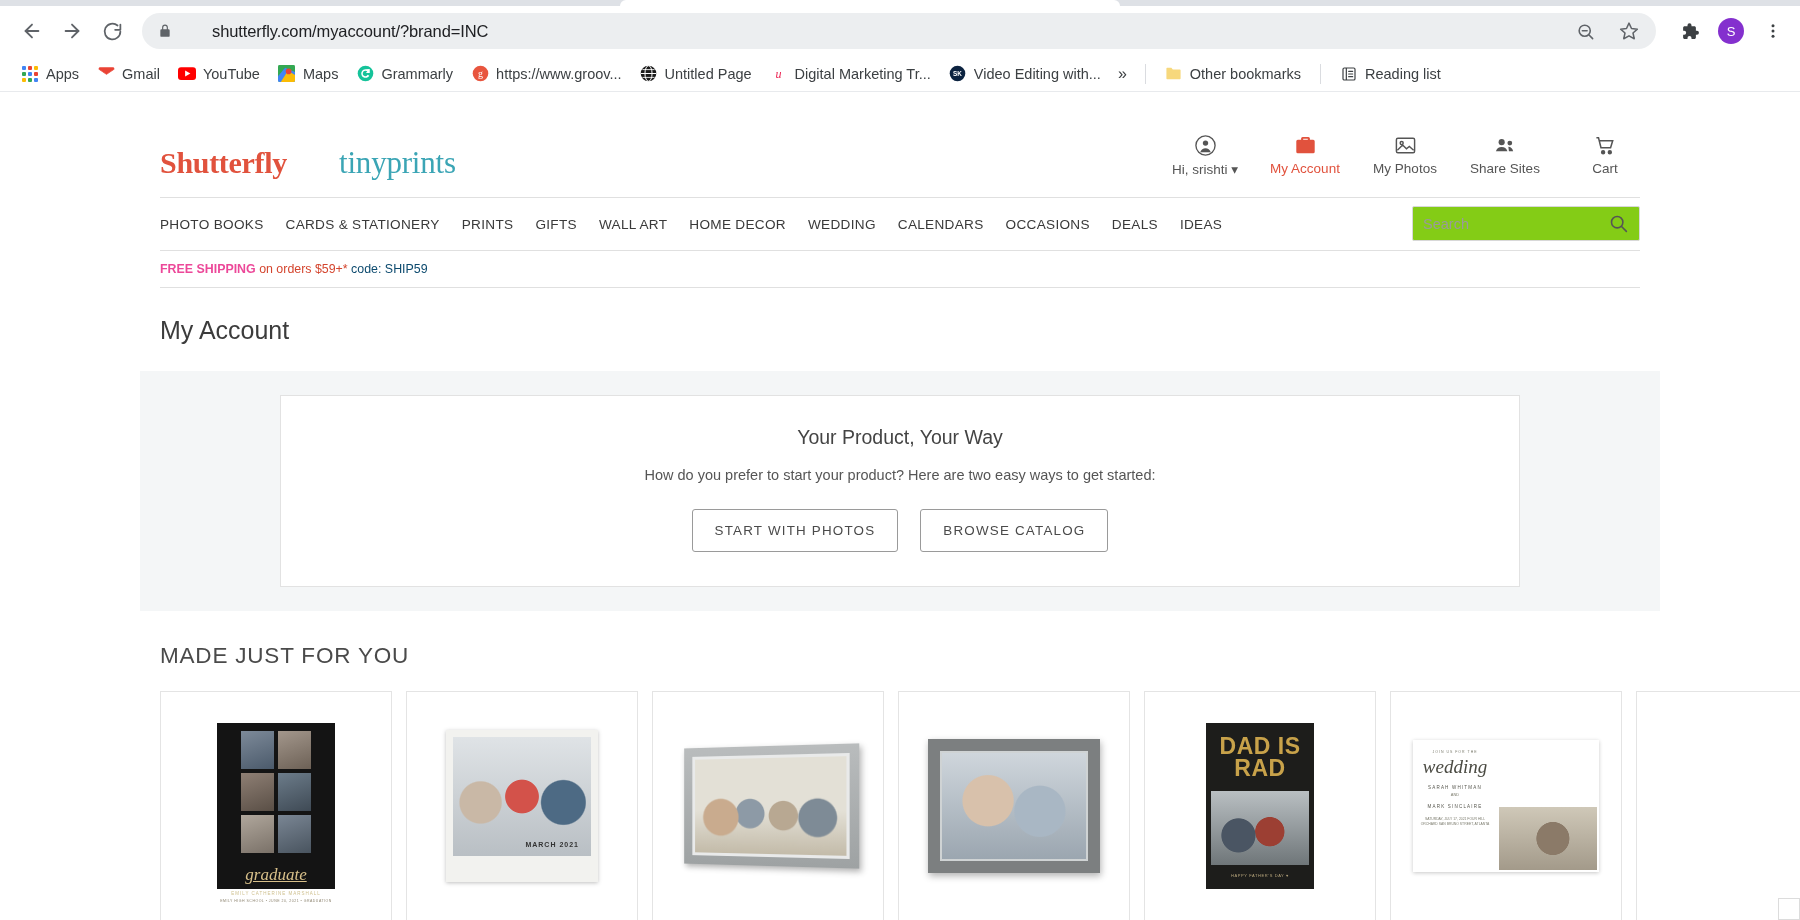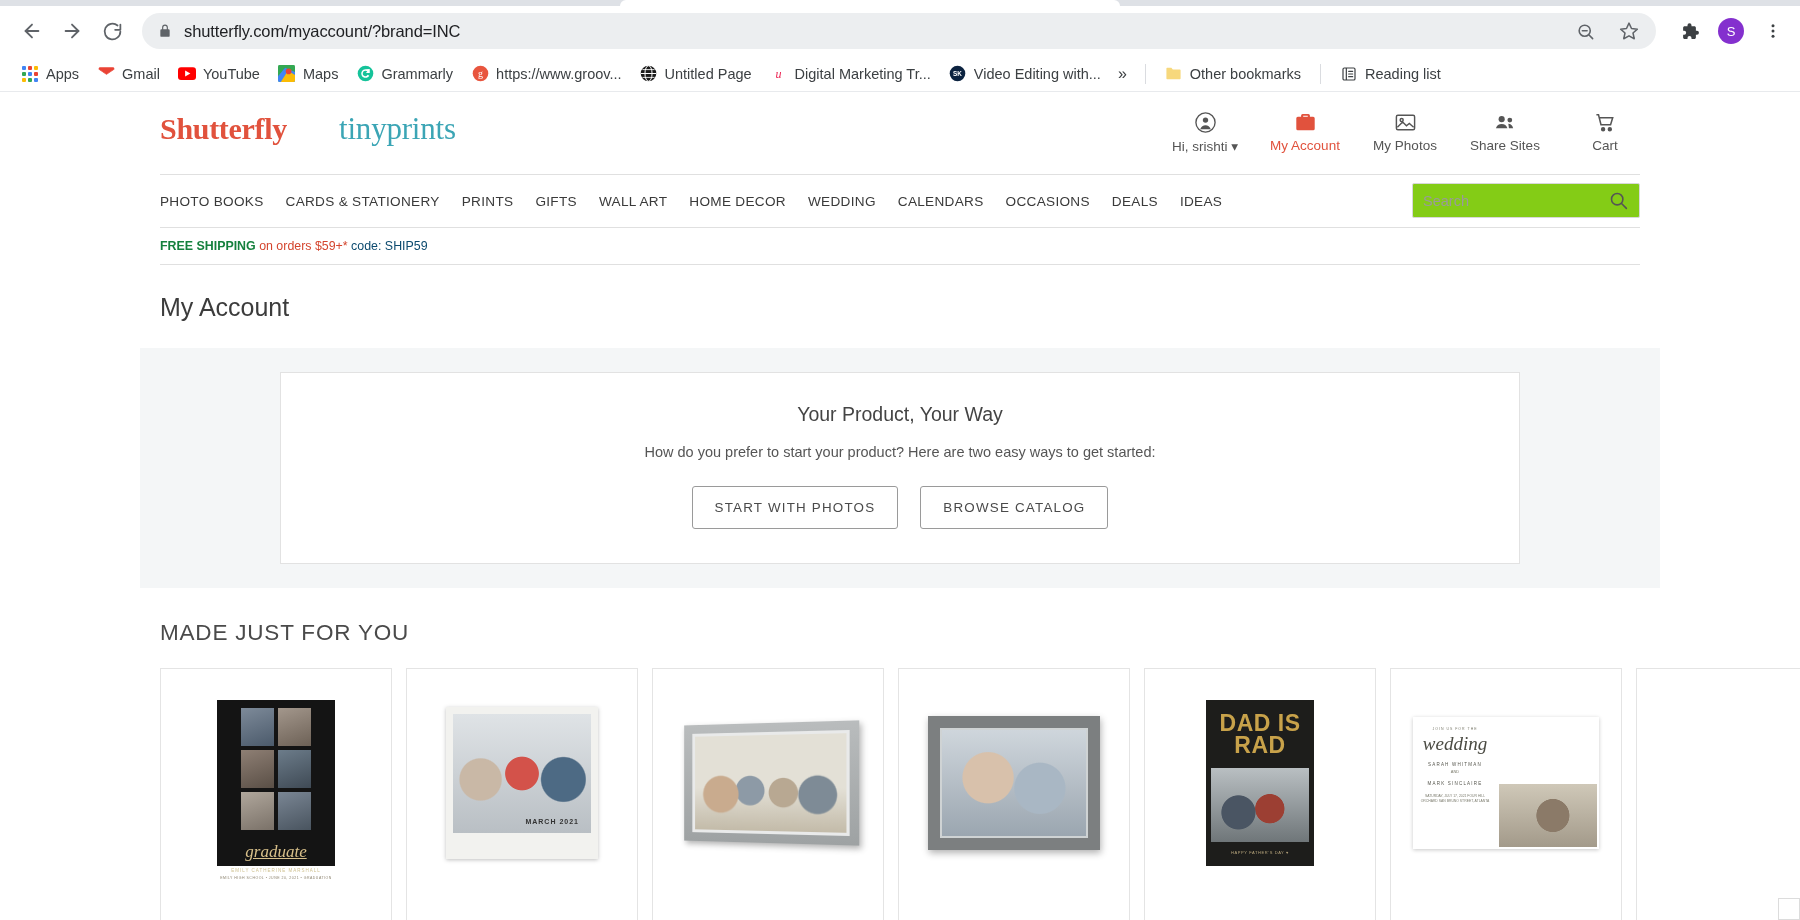--- a/index.html
+++ b/index.html
@@ -39,20 +39,21 @@
   .nav-btn svg { display: block; }
   .omnibox {
     flex: 1;
     height: 36px;
     background: #eceef0;
     border-radius: 18px;
     display: flex; align-items: center;
     margin-left: 8px; margin-right: 6px;
     padding: 0 14px 0 16px;
     min-width: 0;
+    gap: 28px;
   }
   .lock-icon { margin-right: 12px; color: #5f6368; display:flex; flex:none;}
   .url-text {
     font-size: 16.5px; color: #202124; white-space: nowrap;
     overflow: hidden; text-overflow: ellipsis; flex: 1;
     letter-spacing: -0.1px;
   }
   .omni-right { display: flex; align-items: center; gap: 18px; flex:none; color:#5f6368; }
   .tb-icon { width: 26px; height: 26px; display:flex; align-items:center; justify-content:center; color:#5f6368; flex:none;}
   .toolbar-right { display:flex; align-items:center; gap:16px; padding-left:10px; flex:none;}
@@ -97,24 +98,25 @@
     background: #fff;
     overflow: hidden;
   }
 
   
   .site-header {
     padding: 14px 0 0 0;
     background: #fff;
   }
   .logo-row {
-    display: flex; align-items: flex-start;
+    display: flex; align-items: center;
     padding: 0 160px 0 160px;
     height: 62px;
     position: relative;
+    margin-top: 23px;
   }
   .logo-shutterfly {
     font-family: "Liberation Serif", serif;
     font-size: 30px; font-weight: bold;
     color: #e1523d; letter-spacing: -0.3px;
     margin-top: 6px;
   }
   .logo-tinyprints {
     font-family: "Liberation Serif", serif;
     font-size: 31px; color: #3ba5b5;
@@ -161,21 +163,21 @@
   .search-ic { color: #555; display:flex; flex:none; }
 
   .promo-bar {
     border-top: 1px solid #e0e0e0;
     border-bottom: 1px solid #e0e0e0;
     height: 38px;
     margin: 0 160px;
     display: flex; align-items: center; justify-content: space-between;
     font-size: 12.4px;
   }
-  .promo-left b { color: #15803d; font-weight: bold; }
+  .promo-left b { color: #ec4899; font-weight: bold; }
   .promo-left { color: #d4452e; }
   .promo-left .code { color: #0c4a6e; }
   .promo-right { color: #555; }
   .promo-right .sale { color: #d4452e; }
   .promo-right .code { color: #5a5a5a; }
 
   .account-title {
     padding: 28px 160px 26px 160px;
     font-size: 25px; color: #3c3c3c; font-weight: normal;
   }

